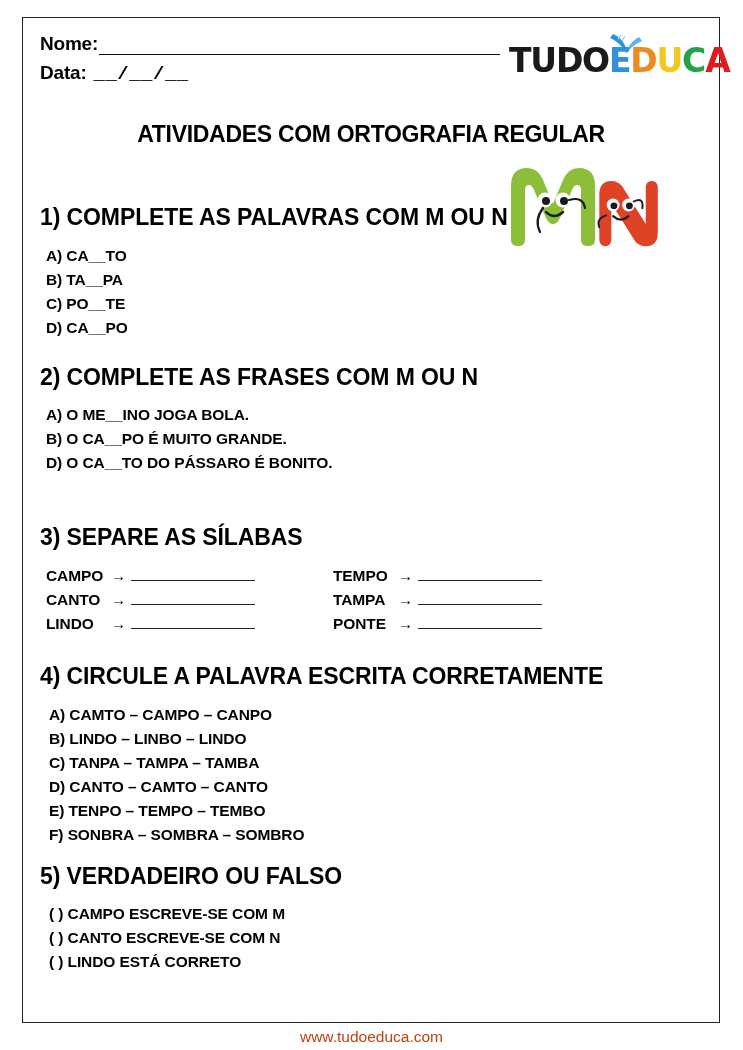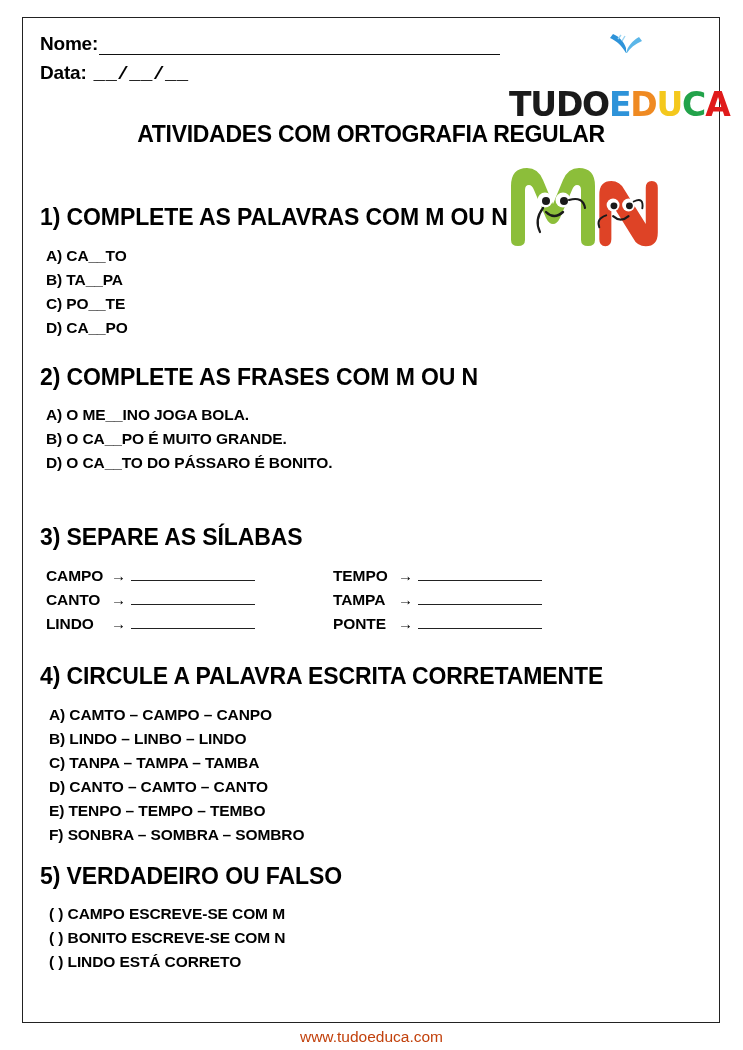--- a/index.html
+++ b/index.html
@@ -81,21 +81,21 @@
     position: absolute;
     left: 0;
     top: 10px;
     font-size: 33px;
     font-weight: bold;
     letter-spacing: -1.2px;
     line-height: 1;
     white-space: nowrap;
     font-family: "DejaVu Sans", sans-serif;
   }
-  .logo-text span { display: inline-block; margin-top: 44px; }
+  .logo-text span { display: inline-block; }
   .lg-tudo { color: #1a1a1a; }
   .lg-e    { color: #2e93d9; position: relative; z-index: 2; }
   .lg-d    { color: #ef8a22; }
   .lg-u    { color: #f4c81d; }
   .lg-c    { color: #22a34a; }
   .lg-a    { color: #e01b1b; }
   .logo-book {
     position: absolute;
     left: 100px;
     top: 0px;
@@ -300,19 +300,19 @@
     <div>B) LINDO – LINBO – LINDO</div>
     <div>C) TANPA – TAMPA – TAMBA</div>
     <div>D) CANTO – CAMTO – CANTO</div>
     <div>E) TENPO – TEMPO – TEMBO</div>
     <div>F) SONBRA – SOMBRA – SOMBRO</div>
   </div>
 
   <div class="section-heading" id="ex5-h">5) VERDADEIRO OU FALSO</div>
   <div class="col-list" id="ex5-list">
     <div>(  ) CAMPO ESCREVE-SE COM M</div>
-    <div>(  ) BONITO ESCREVE-SE COM N</div>
+    <div>(  ) CANTO ESCREVE-SE COM N</div>
     <div>(  ) LINDO ESTÁ CORRETO</div>
   </div>
 
 </div>
 
 <div class="footer">www.tudoeduca.com</div>
 
 </body></html>

